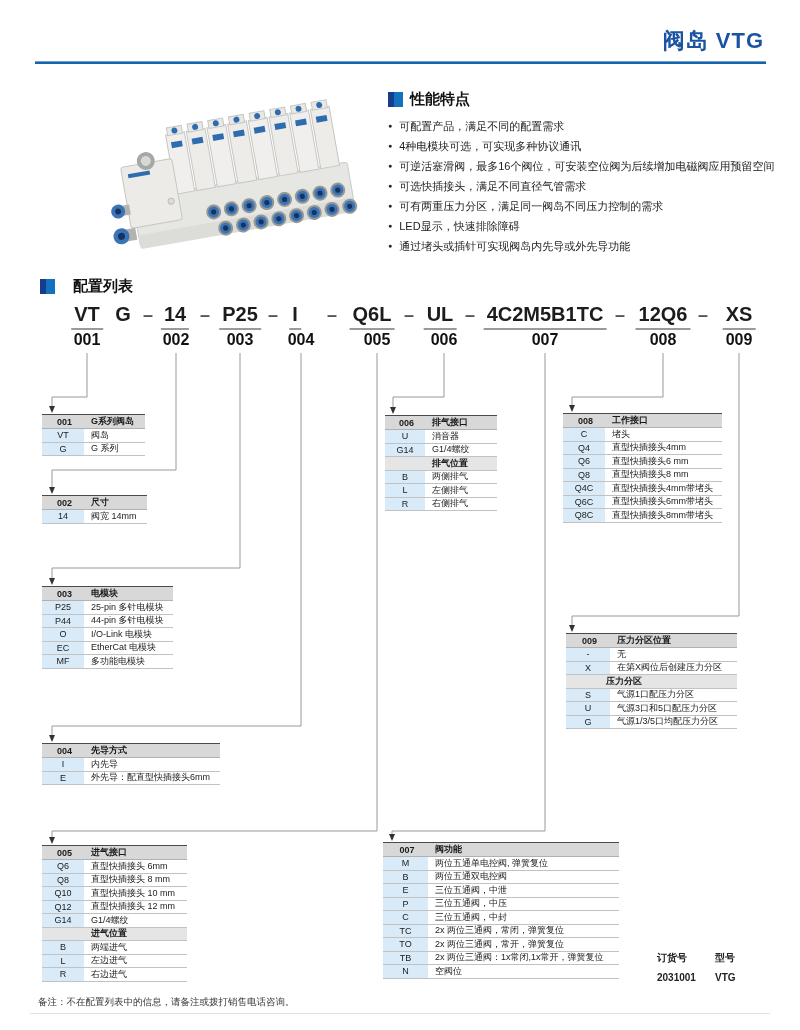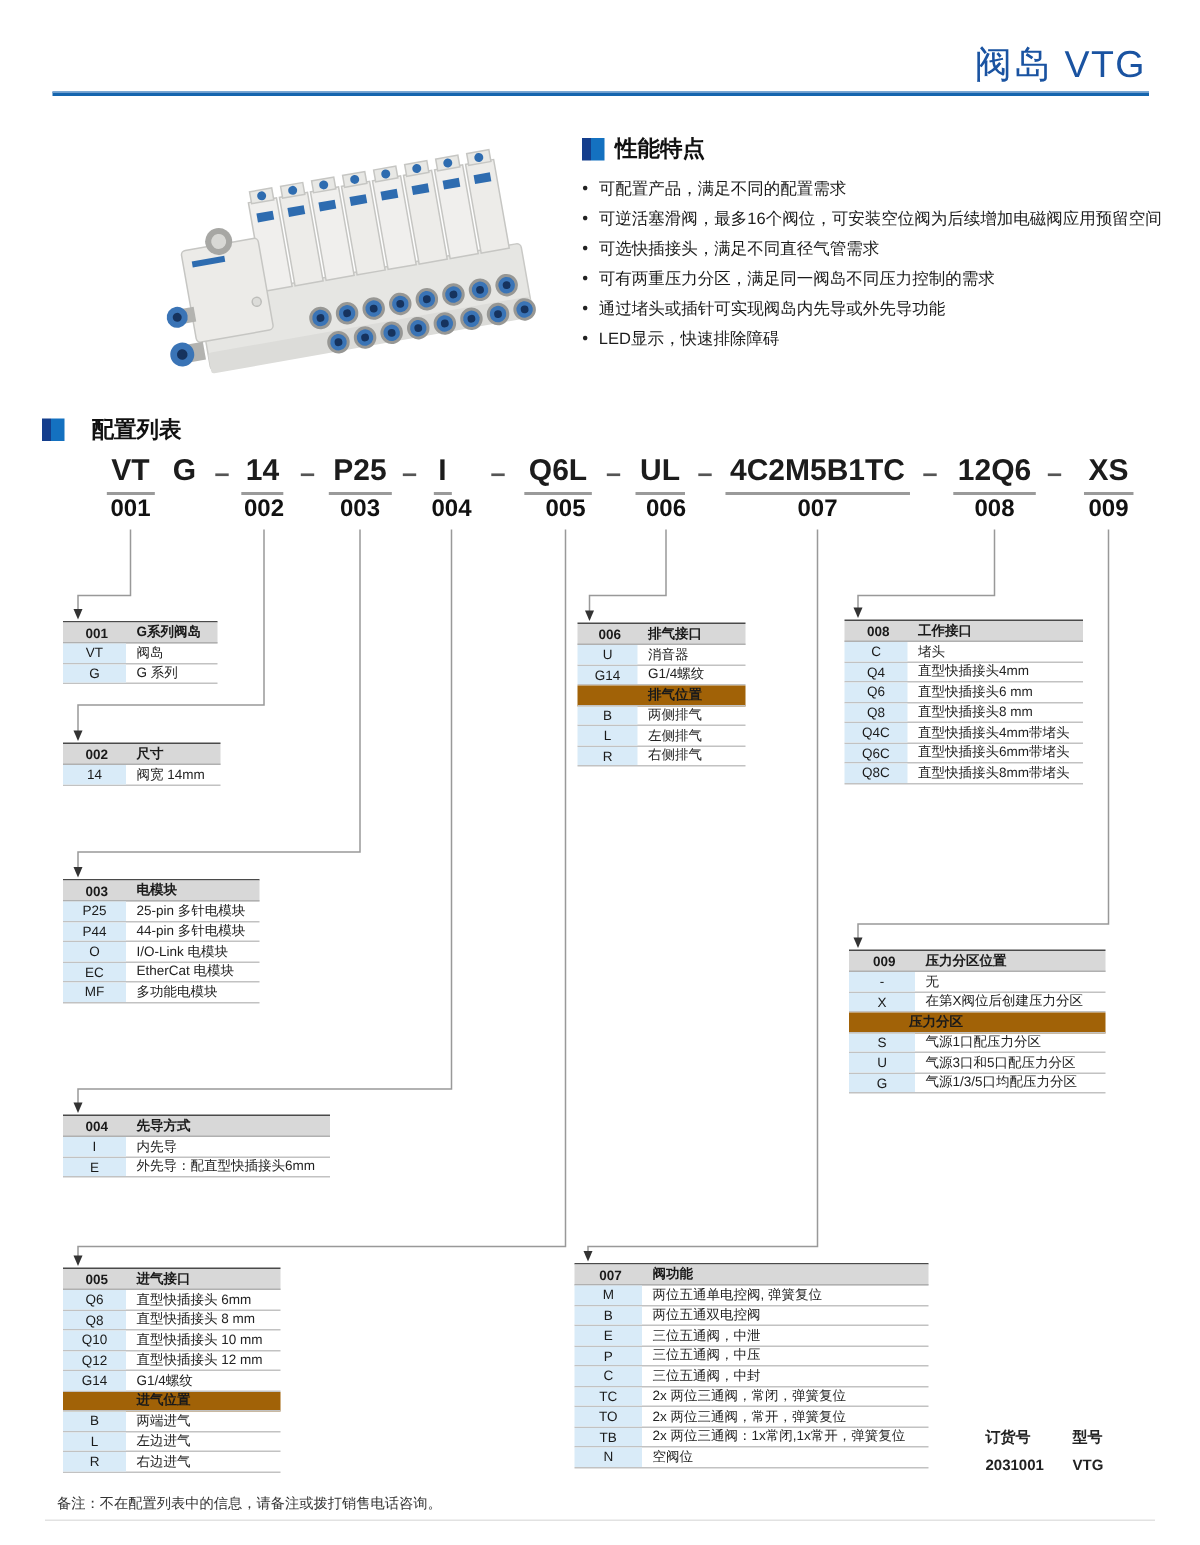--- a/index.html
+++ b/index.html
@@ -1,21 +1,21 @@
 <!DOCTYPE html>
 <html><head>
 <meta charset="utf-8">
 <style>
   html,body{margin:0;padding:0;background:#fff;}
   body{width:800px;height:1030px;position:relative;overflow:hidden;
        font-family:"Liberation Sans","DejaVu Sans",sans-serif;color:#1a1a1a;}
   .abs{position:absolute;}
 
   
-  .page-title{position:absolute;top:26px;right:36px;font-size:25px;font-weight:400;
+  .page-title{position:absolute;top:26px;right:36px;font-size:22px;font-weight:700;
               color:#1a53a1;letter-spacing:1px;}
   .title-rule{position:absolute;left:35px;right:34px;top:61px;height:2px;
               background:#1465ae;border-top:1px solid #6f9fd0;}
 
   
   .sec{position:absolute;display:flex;align-items:center;gap:7px;}
   .sec .sq{width:15px;height:15px;
            background:linear-gradient(90deg,#143e8c 0 38%,#1471c0 38% 100%);}
   .sec .st{font-weight:700;font-size:15px;color:#111;}
 
@@ -39,21 +39,21 @@
   
   .tbl{position:absolute;font-size:9px;border-top:1px solid #4a4a4a;--cw:42px;}
   .tbl .hd{display:flex;align-items:center;background:#d8d8d8;height:13px;
            border-bottom:1px solid #b0b0b0;font-weight:700;}
   .tbl .hd .hn{width:calc(var(--cw) + 3px);text-align:center;}
   .tbl .hd .ht{padding-left:4px;}
   .tbl .row{display:flex;align-items:center;height:12.5px;border-bottom:1px solid #c2c2c2;}
   .tbl .row .cc{width:var(--cw);background:#d9ebf8;text-align:center;margin-right:3px;
                 height:100%;display:flex;align-items:center;justify-content:center;}
   .tbl .row .dc{flex:1;padding-left:4px;color:#222;}
-  .tbl .row.sub{background:#a16207;font-weight:700;}
+  .tbl .row.sub{background:#e5e5e5;font-weight:700;}
   .tbl .row.sub .subt{padding-left:calc(var(--cw) + 7px);}
   .tbl .row.sub.full .subt{padding-left:4px;margin-left:36px;}
 
   #t001{left:42px;top:414px;width:103px;}
   #t002{left:42px;top:495px;width:105px;}
   #t003{left:42px;top:586px;width:131px;}
   #t004{left:42px;top:743px;width:178px;}
   #t005{left:42px;top:845px;width:145px;}
   #t006{left:385px;top:415px;width:112px;--cw:40px;}
   #t007{left:383px;top:842px;width:236px;--cw:45px;}
@@ -202,28 +202,29 @@
     </g>
   </g>
 </svg>
 
 <div class="sec" style="left:388px;top:90px;">
   <span class="sq"></span>
   <span class="st">性能特点</span>
 </div>
 <div class="features">
   <div class="fi">可配置产品，满足不同的配置需求</div>
+  <div class="fi">4种电模块可选，可实现多种协议通讯</div>
   <div class="fi">可逆活塞滑阀，最多16个阀位，可安装空位阀为后续增加电磁阀应用预留空间</div>
   <div class="fi">可选快插接头，满足不同直径气管需求</div>
   <div class="fi">可有两重压力分区，满足同一阀岛不同压力控制的需求</div>
+  <div class="fi">LED显示，快速排除障碍</div>
   <div class="fi">通过堵头或插针可实现阀岛内先导或外先导功能</div>
-  <div class="fi">LED显示，快速排除障碍</div>
-</div>
-
-<div class="sec" style="left:28px;top:277px;gap:18px;">
+</div>
+
+<div class="sec" style="left:40px;top:277px;gap:18px;">
   <span class="sq"></span>
   <span class="st">配置列表</span>
 </div>
 
 <span class="seg u" style="left:87px;">VT</span>
 <span class="seg" style="left:123px;">G</span>
 <span class="dash" style="left:148px;">–</span>
 <span class="seg u" style="left:175px;">14</span>
 <span class="dash" style="left:205px;">–</span>
 <span class="seg u" style="left:240px;">P25</span>

